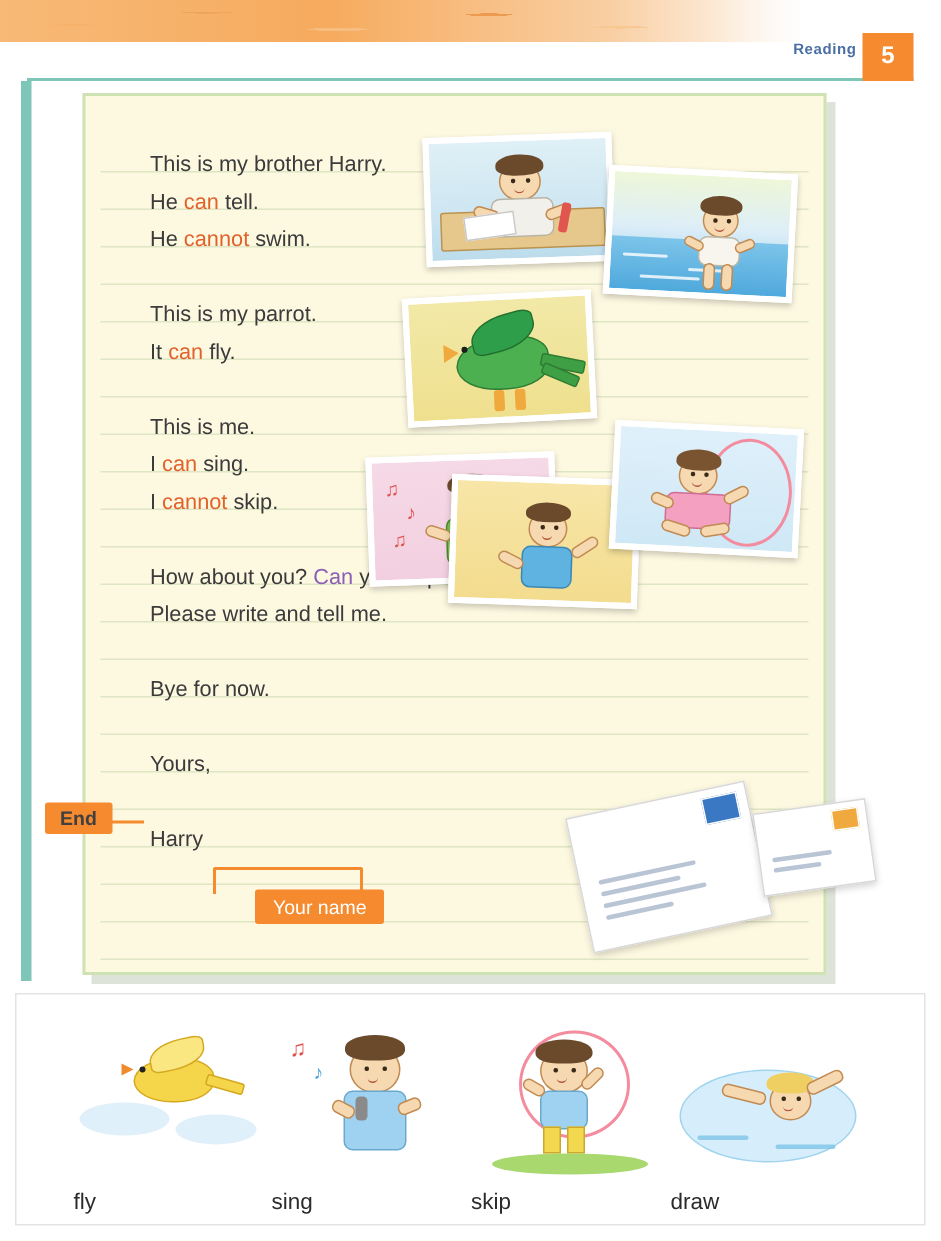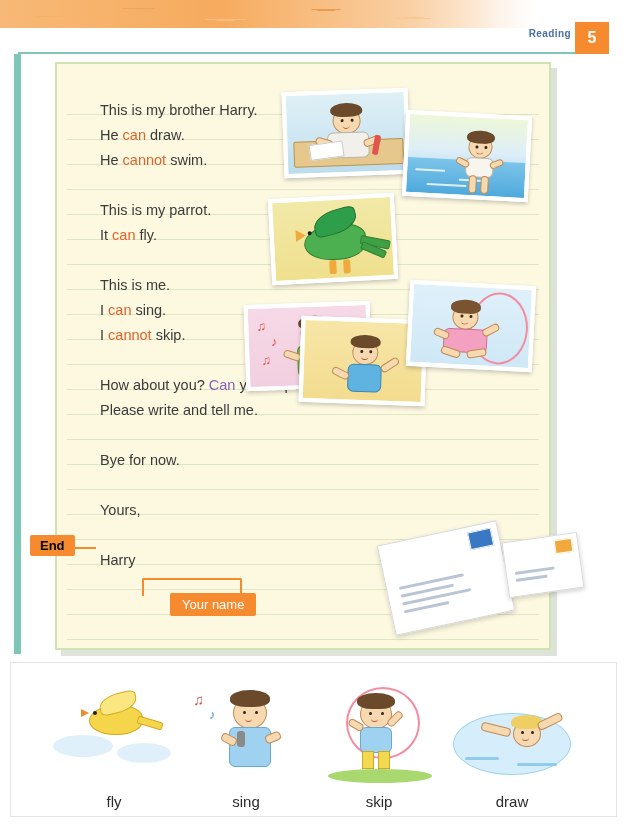--- a/index.html
+++ b/index.html
@@ -153,21 +153,21 @@
   .parrot-tail { position: absolute; background: #3f9f45; border: 1.2px solid #2f7d33; border-radius: 2px; }
 
   
   .note { position: absolute; color: #e0534d; font-size: 13px; }
 
   
   .end-badge {
     position: absolute;
     left: 30px; top: 535px;
     background: #f58a2e;
-    color: #000000;
+    color: #404040;
     font-size: 13px;
     font-weight: bold;
     padding: 3px 10px;
     border-radius: 2px;
   }
   .end-line {
     position: absolute;
     left: 74px; top: 547px;
     width: 22px; height: 2px;
     background: #f58a2e;
@@ -211,21 +211,21 @@
     position: absolute;
     left: 10px; top: 662px;
     width: 607px; height: 155px;
     background: #ffffff;
     border: 1px solid #e4e4e4;
   }
   .word-cell { position: absolute; top: 10px; width: 130px; height: 145px; }
   .word-label {
     position: absolute;
     bottom: 8px; left: 0; right: 0;
-    text-align: center;
+    text-align: left;
     font-size: 15px;
     color: #2b2b2b;
   }
   .cloud { position: absolute; background: #dff0fb; border-radius: 50%; }
 
   .bird-body { position: absolute; background: #f5d54a; border: 1.5px solid #d4a81f; border-radius: 55% 45% 50% 50%; }
   .bird-wing { position: absolute; background: #fbe782; border: 1.2px solid #d4a81f; border-radius: 60% 20% 60% 20%; }
   .bird-beak { position: absolute; width: 0; height: 0; border-top: 4px solid transparent; border-bottom: 4px solid transparent; border-left: 8px solid #ef8b2c; }
 
   .ground { position: absolute; background: #a9d86e; border-radius: 50%; }
@@ -267,21 +267,21 @@
       <i style="top: 475px;"></i>
       <i style="top: 500px;"></i>
       <i style="top: 525px;"></i>
       <i style="top: 550px;"></i>
       <i style="top: 575px;"></i>
     </div>
 </div>
 
 <div class="text-layer" style="left:100px; top:98px; width:420px;" id="letter-text">
     <div class="line"><span>This is my brother Harry.</span></div>
-    <div class="line"><span>He </span><span class="can">can</span><span> draw.</span></div>
+    <div class="line"><span>He </span><span class="can">can</span><span> tell.</span></div>
     <div class="line"><span>He </span><span class="cannot">cannot</span><span> swim.</span></div>
     <div class="gap"></div>
     <div class="line"><span>This is my parrot.</span></div>
     <div class="line"><span>It </span><span class="can">can</span><span> fly.</span></div>
     <div class="gap"></div>
     <div class="line"><span>This is me.</span></div>
     <div class="line"><span>I </span><span class="can">can</span><span> sing.</span></div>
     <div class="line"><span>I </span><span class="cannot">cannot</span><span> skip.</span></div>
     <div class="gap"></div>
     <div class="line"><span>How about you? </span><span class="qword">Can</span><span> you skip? </span><span class="qword2">What</span><span> can you do?</span></div>

